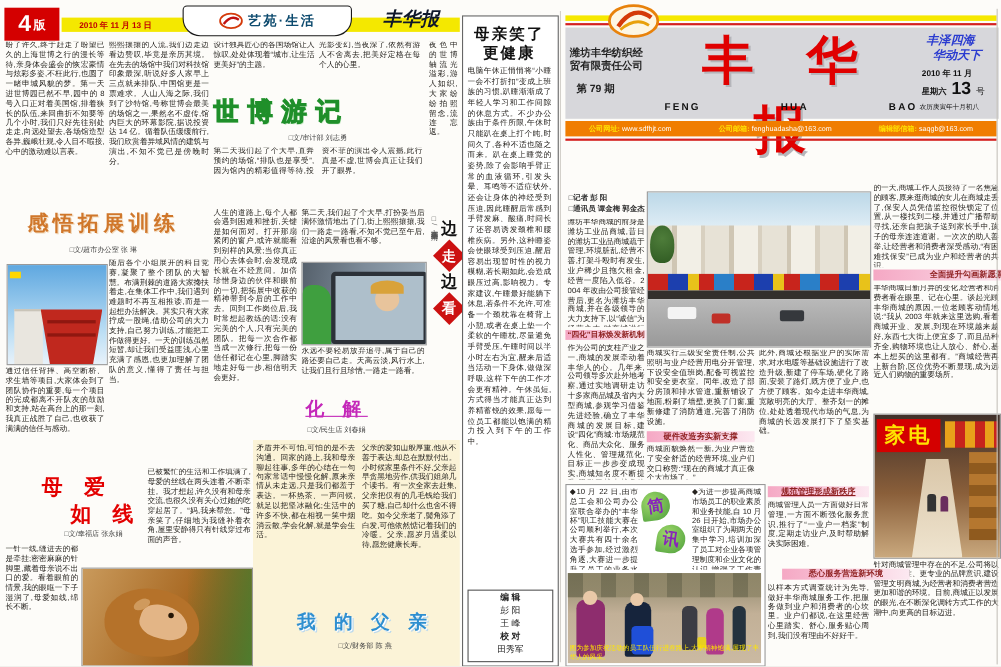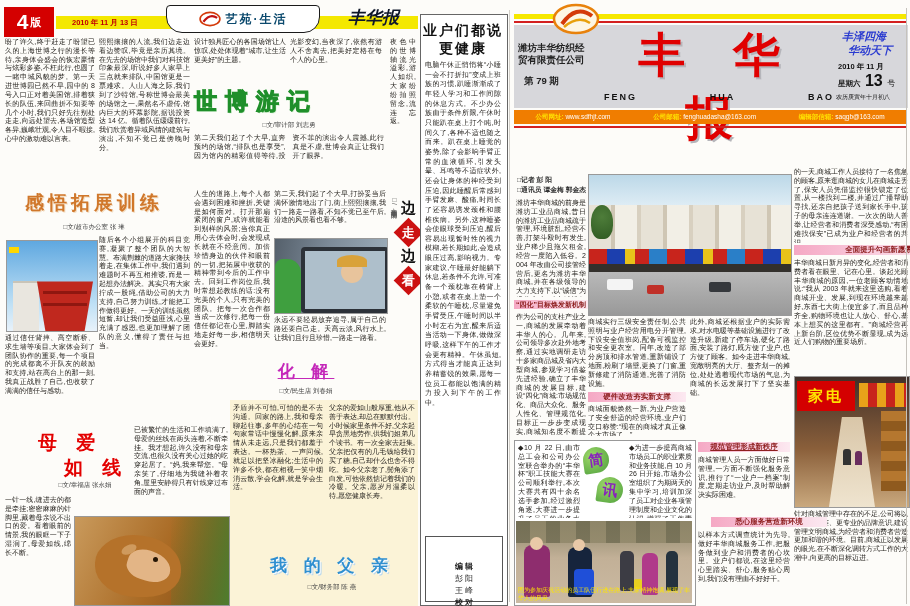--- a/index.html
+++ b/index.html
@@ -112,25 +112,25 @@
   <div class="photo" style="left:74px;top:516px;width:154px;height:88px;">
     <div class="abs" style="left:0;top:0;width:100%;height:100%;background:linear-gradient(115deg,#c99a5c,#a96a24 55%,#7e4a16);"></div>
     <div class="abs" style="left:96px;top:0;width:58px;height:88px;background:linear-gradient(100deg,rgba(90,140,60,0),#4e7d2e);"></div>
     <div class="abs" style="left:20px;top:18px;width:86px;height:62px;background:#b5722a;border-radius:45% 55% 40% 50%;"></div>
     <div class="abs" style="left:52px;top:34px;width:44px;height:30px;background:#e3b586;border-radius:50% 60% 55% 45%;transform:rotate(18deg);"></div>
     <div class="abs" style="left:78px;top:40px;width:5px;height:5px;background:#241505;border-radius:50%;"></div>
     <div class="abs" style="left:46px;top:28px;width:16px;height:9px;background:#cf9a5d;border-radius:50%;transform:rotate(-25deg);"></div>
   </div>
 
   <div class="abs" style="left:420px;top:14px;width:86px;height:590px;border:1px solid #666;background:#fff;"></div>
-  <div class="abs" style="left:422px;top:22px;width:82px;font-size:14px;font-weight:900;color:#111;text-align:center;letter-spacing:2px;">业户们都说</div>
+  <div class="abs" style="left:422px;top:22px;width:82px;font-size:14px;font-weight:900;color:#111;text-align:center;letter-spacing:2px;">母亲笑了</div>
   <div class="abs" style="left:422px;top:40px;width:82px;font-size:14px;font-weight:900;color:#111;text-align:center;letter-spacing:2px;">更健康</div>
   <div class="t" style="left:425px;top:60px;width:76px;height:470px;line-height:1.38;">电脑午休正悄悄将“小睡一会不打折扣”变成上班族的习惯,趴睡渐渐成了年轻人学习和工作间隙的休息方式。不少办公族由于条件所限,午休时只能趴在桌上打个盹,时间久了,各种不适也随之而来。趴在桌上睡觉的姿势,除了会影响手臂正常的血液循环,引发头晕、耳鸣等不适症状外,还会让身体的神经受到压迫,因此睡醒后常感到手臂发麻、酸痛,时间长了还容易诱发颈椎和腰椎疾病。另外,这种睡姿会使眼球受到压迫,醒后容易出现暂时性的视力模糊,若长期如此,会造成眼压过高,影响视力。专家建议,午睡最好能躺下休息,若条件不允许,可准备一个颈枕靠在椅背上小憩,或者在桌上垫一个柔软的午睡枕,尽量避免手臂受压,午睡时间以半小时左右为宜,醒来后适当活动一下身体,做做深呼吸,这样下午的工作才会更有精神。午休虽短,方式得当才能真正达到养精蓄锐的效果,愿每一位员工都能以饱满的精力投入到下午的工作中。</div>
   <div class="abs" style="left:425px;top:536px;width:76px;height:64px;border:1px solid #555;background:#fff;">
-    <div class="ed-row" style="font-weight:bold;margin-top:24px;">编 辑</div>
+    <div class="ed-row" style="font-weight:bold;">编 辑</div>
     <div class="ed-row">彭 阳</div>
     <div class="ed-row">王 峰</div>
     <div class="ed-row" style="font-weight:bold;">校 对</div>
     <div class="ed-row">田秀军</div>
   </div>
 
   <div class="abs" style="left:514px;top:14px;width:392px;height:5px;background:#f6e800;"></div>
   <div class="abs" style="left:514px;top:21px;width:392px;height:2px;background:#d42020;"></div>
   <div class="abs" style="left:514px;top:25px;width:394px;height:83px;background:#d7d7db;"></div>
   <svg class="abs" style="left:552px;top:2px;" width="48" height="34" viewBox="0 0 48 34">
@@ -188,21 +188,21 @@
   <div class="t" style="left:690px;top:318px;width:100px;height:118px;">此外,商城还根据业户的实际需求,对水电暖等基础设施进行了改造升级,新建了停车场,硬化了路面,安装了路灯,既方便了业户,也方便了顾客。如今走进丰华商城,宽敞明亮的大厅、整齐划一的摊位,处处透着现代市场的气息,为商城的长远发展打下了坚实基础。</div>
 
   <div class="t" style="left:794px;top:168px;width:114px;height:75px;">的一天,商城工作人员接待了一名焦急的顾客,原来逛商城的女儿在商城走丢了,保安人员凭借监控很快锁定了位置,从一楼找到二楼,并通过广播帮助寻找,还亲自把孩子送到家长手中,孩子的母亲连连道谢。一次次的助人善举,让经营者和消费者深受感动,“有困难找保安”已成为业户和经营者的共识。</div>
   <div class="sub" style="left:794px;top:245px;width:114px;font-size:7.5px;padding-left:28px;">全面提升勾画新愿景</div>
   <div class="t" style="left:794px;top:259px;width:114px;height:113px;">丰华商城日新月异的变化,经营者和消费者看在眼里、记在心里。谈起光顾丰华商城的原因,一位老顾客动情地说:“我从 2003 年就来这里选购,看着商城开业、发展,到现在环境越来越好,东西七大街上便宜多了,而且品种齐全,购物环境也让人放心、舒心,基本上想买的这里都有。”商城经营再上新台阶,区位优势不断显现,成为远近人们购物的重要场所。</div>
 
   <div class="photo" style="left:794px;top:376px;width:114px;height:130px;">
     <div class="abs" style="left:0;top:0;width:100%;height:100%;background:linear-gradient(#40302a,#8a5f3a 55%,#caa97e);"></div>
     <div class="abs" style="left:34px;top:40px;width:46px;height:90px;background:linear-gradient(#d9c6a8,#efe4cf);clip-path:polygon(28% 0,72% 0,100% 100%,0 100%);"></div>
     <div class="abs" style="left:2px;top:4px;width:58px;height:30px;background:#d40000;display:flex;align-items:center;justify-content:center;">
-      <span style="color:#ffe200;font-size:15px;font-weight:900;letter-spacing:3px;">家电</span>
+      <span style="color:#ffe200;font-size:19px;font-weight:900;letter-spacing:3px;">家电</span>
     </div>
     <div class="abs" style="left:64px;top:6px;width:48px;height:24px;background:repeating-linear-gradient(90deg,#e8a21a 0 9px,#c8241c 9px 18px);"></div>
     <div class="abs" style="left:86px;top:34px;width:26px;height:80px;background:repeating-linear-gradient(#b5772f 0 10px,#8f5a1e 10px 20px);"></div>
     <div class="abs" style="left:48px;top:72px;width:8px;height:16px;background:#333;border-radius:3px 3px 0 0;"></div>
     <div class="abs" style="left:60px;top:74px;width:7px;height:14px;background:#6a2d5e;border-radius:3px 3px 0 0;"></div>
   </div>
   <div class="t" style="left:794px;top:510px;width:114px;height:94px;">针对商城管理中存在的不足,公司将以更高的标准、更专业的品牌意识,建设管理文明商城,为经营者和消费者营造更加和谐的环境。目前,商城正以发展的眼光,在不断深化调转方式工作的大潮中,向更高的目标迈进。</div>
 
   <div class="abs" style="left:514px;top:440px;width:180px;height:164px;border:1px solid #999;background:#fff;">
     <div class="t" style="left:3px;top:3px;width:62px;height:74px;">◆10 月 22 日,由市总工会和公司办公室联合举办的“丰华杯”职工技能大赛在公司顺利举行,本次大赛共有四十余名选手参加,经过激烈角逐,大赛进一步提升了员工的业务水平,也让广大员工得到了锻炼和提高。</div>

